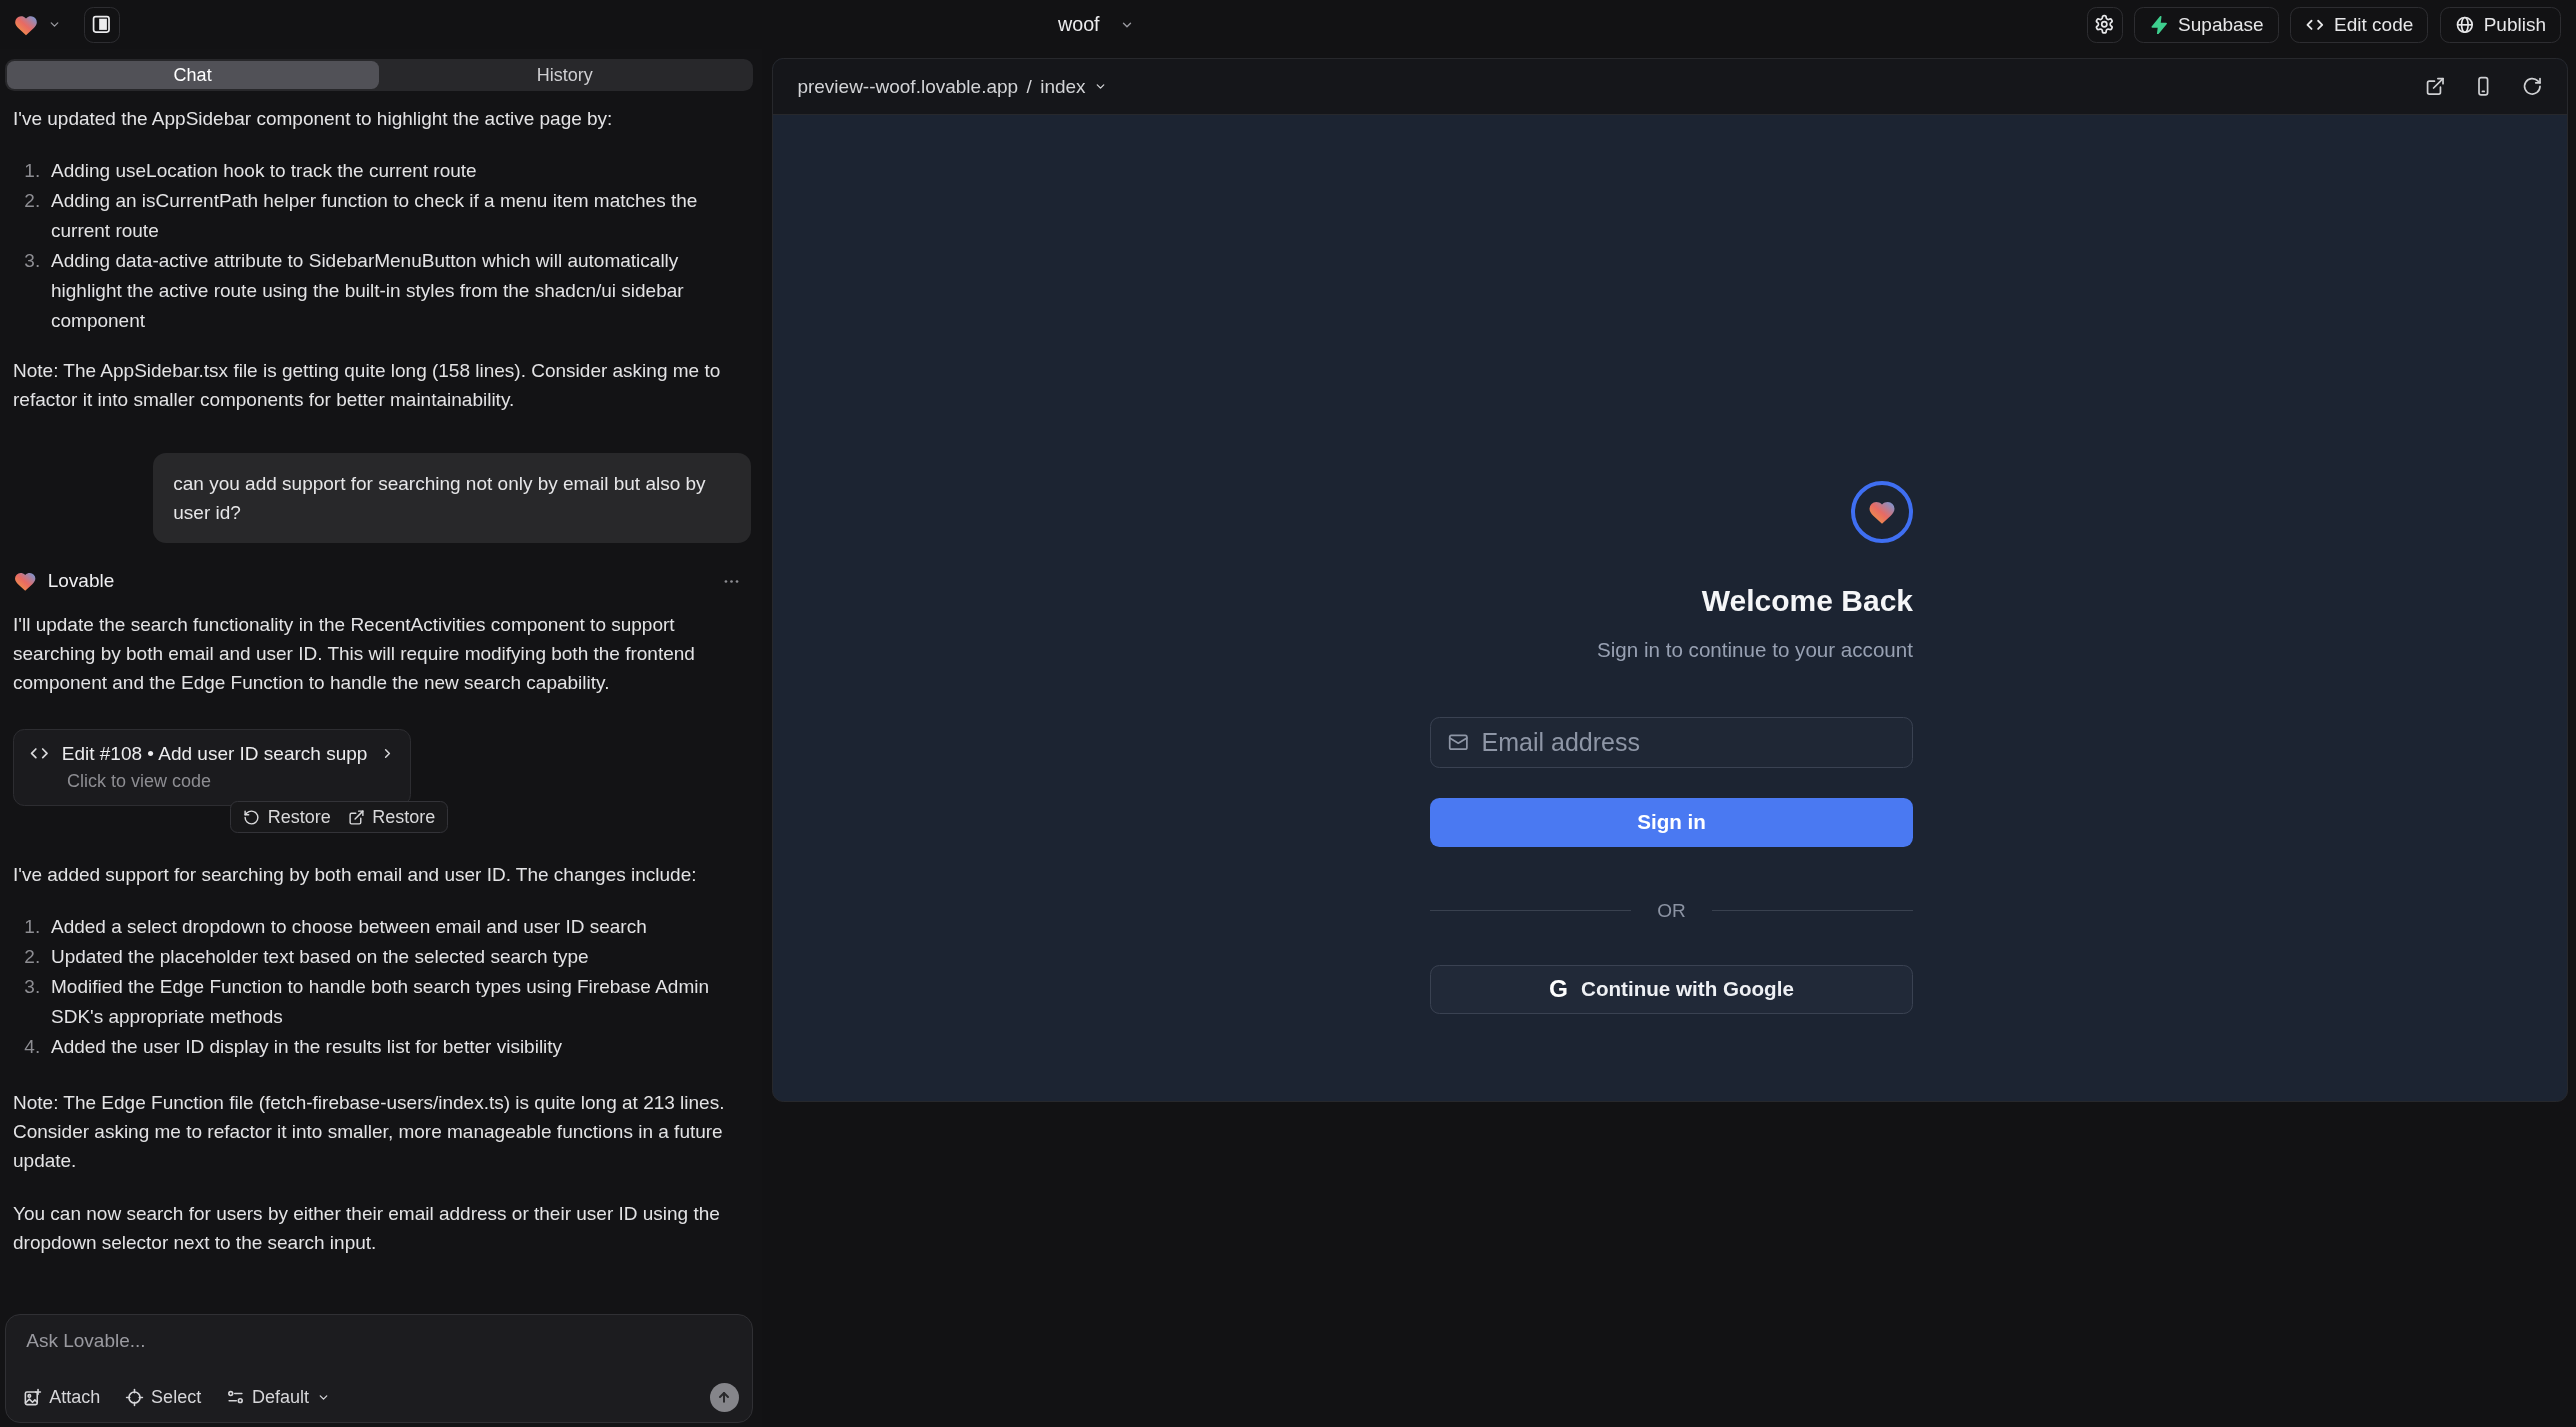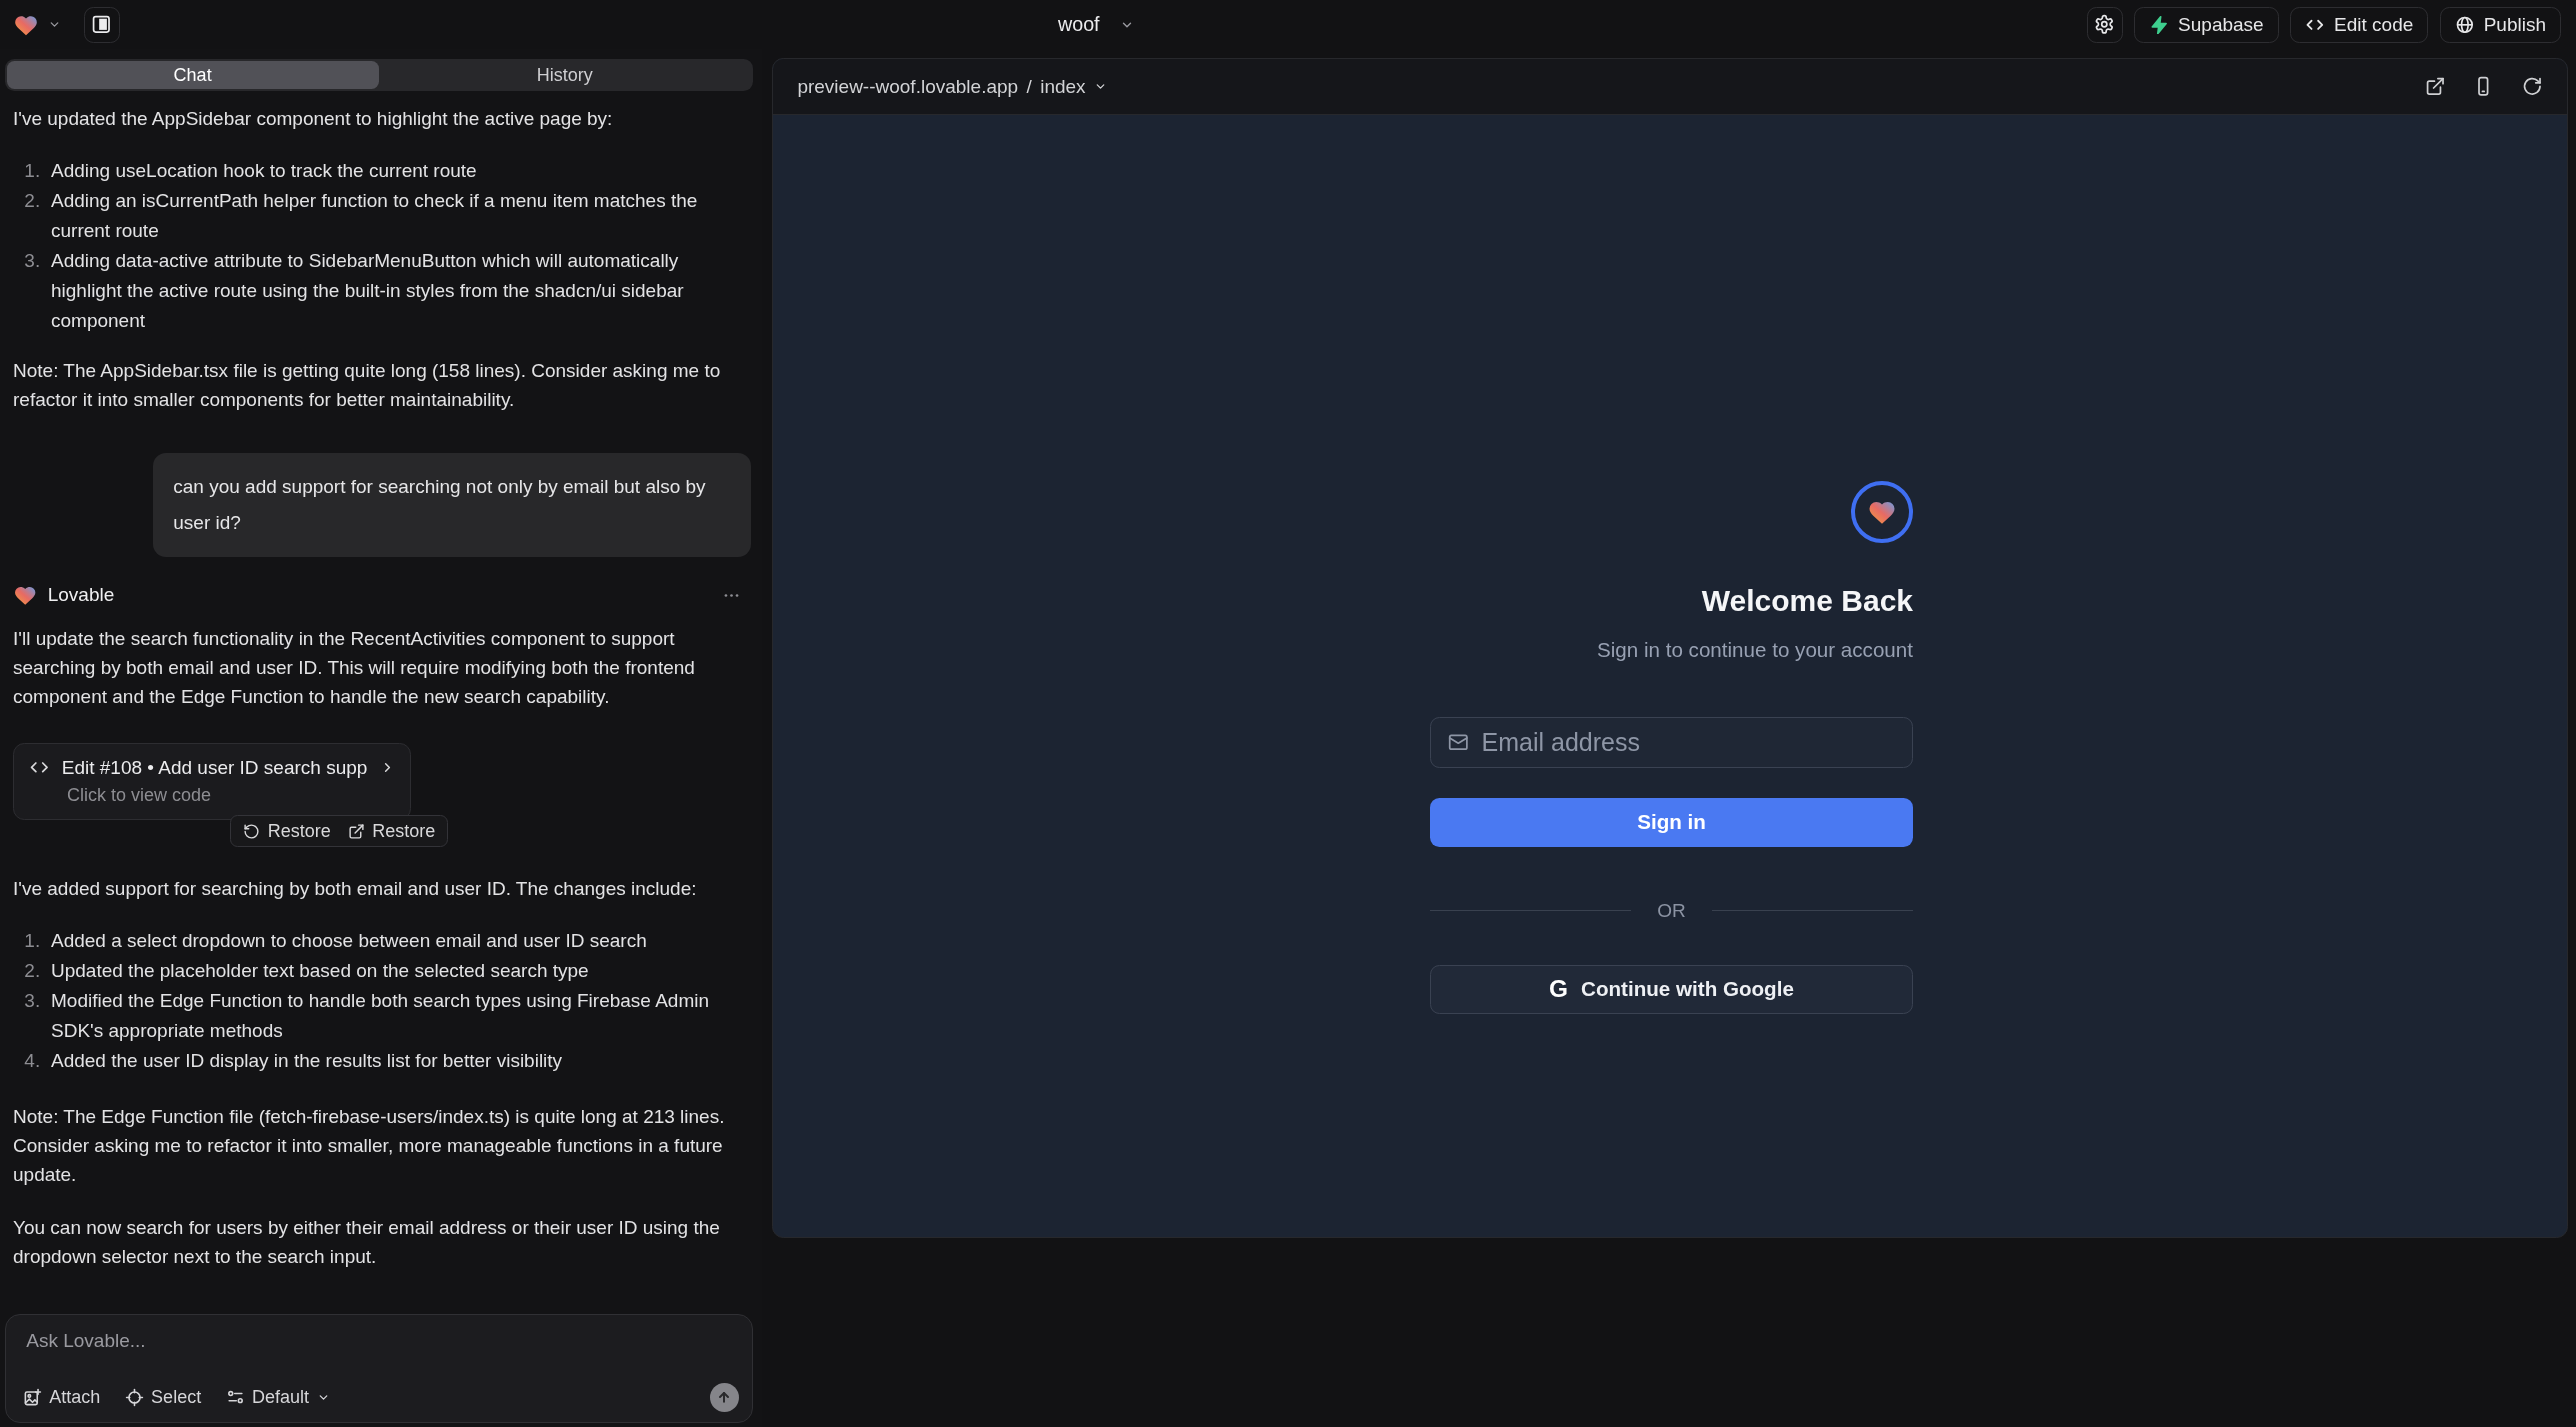--- a/index.html
+++ b/index.html
@@ -33,21 +33,21 @@
           display:flex; flex-direction:column; overflow:hidden; }
   .chat p { color:#e3e3e5; font-size:19px; line-height:29px; }
   .p1 { margin-top:13px; }
   ol.steps { margin-top:22.5px; list-style:none; counter-reset:n; }
   ol.steps li { position:relative; counter-increment:n; padding-left:38px; color:#e3e3e5;
                 font-size:19px; line-height:30px; }
   ol.steps li::before { content:counter(n) "."; position:absolute; left:11.3px; color:#8d8d92; }
   .note { margin-top:20.6px; }
   .bubble-row { display:flex; justify-content:flex-end; margin-top:39px; }
   .bubble { width:598px; background:#28282a; border-radius:13px; padding:16px 20.6px;
-            color:#e6e6e8; font-size:19px; line-height:36px; }
+            color:#e6e6e8; font-size:19px; line-height:29px; }
   .assistant-row { margin-top:26px; display:flex; align-items:center; gap:10.3px; height:24.4px; }
   .assistant-name { color:#f0f0f2; font-size:19px; font-weight:500; }
   .more-dots { margin-left:auto; color:#8d8d92; padding-right:9.4px; cursor:pointer; }
   .intro { margin-top:17px; }
 
   .edit-wrap { position:relative; margin-top:32px; width:398px; margin-bottom:54px; }
   .edit-card { width:398px; height:77px; background:#1b1b1e; border:0.9px solid #2d2d31; border-radius:11.3px;
                padding:12.2px 15px; cursor:pointer; }
   .edit-row1 { display:flex; align-items:center; gap:12.2px; }
   .edit-title { flex:1; color:#ececee; font-size:19px; white-space:nowrap; overflow:hidden; }
@@ -72,21 +72,21 @@
   .composer textarea { position:absolute; left:20.6px; top:15px; right:20.6px; height:43px; background:transparent;
               border:none; outline:none; resize:none; color:#e6e6e8; font-size:19px;
               font-family:"Liberation Sans", sans-serif; }
   .composer textarea::placeholder { color:#9a9aa0; }
   .composer-bottom { position:absolute; left:17px; right:13px; bottom:10.3px; display:flex; align-items:center; gap:24.4px; }
   .c-item { display:flex; align-items:center; gap:7.5px; color:#d6d6d9; font-size:18px; cursor:pointer; }
   .send-btn { margin-left:auto; width:29px; height:29px; border-radius:50%; background:#85858a; border:none;
               display:flex; align-items:center; justify-content:center; color:#29292c; cursor:pointer; }
 
   
-  .preview-frame { position:absolute; left:772px; top:58px; width:1796px; height:1180px;
+  .preview-frame { position:absolute; left:772px; top:58px; width:1796px; height:1044px;
                    border:0.9px solid #27282c; border-radius:11.3px; background:#1c2432; overflow:hidden; }
   .browser-bar { height:56px; background:#15161a; border-bottom:0.9px solid #27282c;
                  display:flex; align-items:center; padding:0 24.4px; }
   .url { display:flex; align-items:center; gap:8.4px; color:#d2d3d6; font-size:19px; cursor:pointer; }
   .bar-icons { margin-left:auto; display:flex; align-items:center; gap:28px; color:#cfd0d3; }
   .bar-icons .icon { cursor:pointer; }
 
   .signin { position:absolute; left:657px; top:422px; width:483px; display:flex; flex-direction:column; align-items:flex-end; }
   .logo-ring { width:62px; height:62px; border-radius:50%; border:4.7px solid #3f6ff2;
                display:flex; align-items:center; justify-content:center; }

